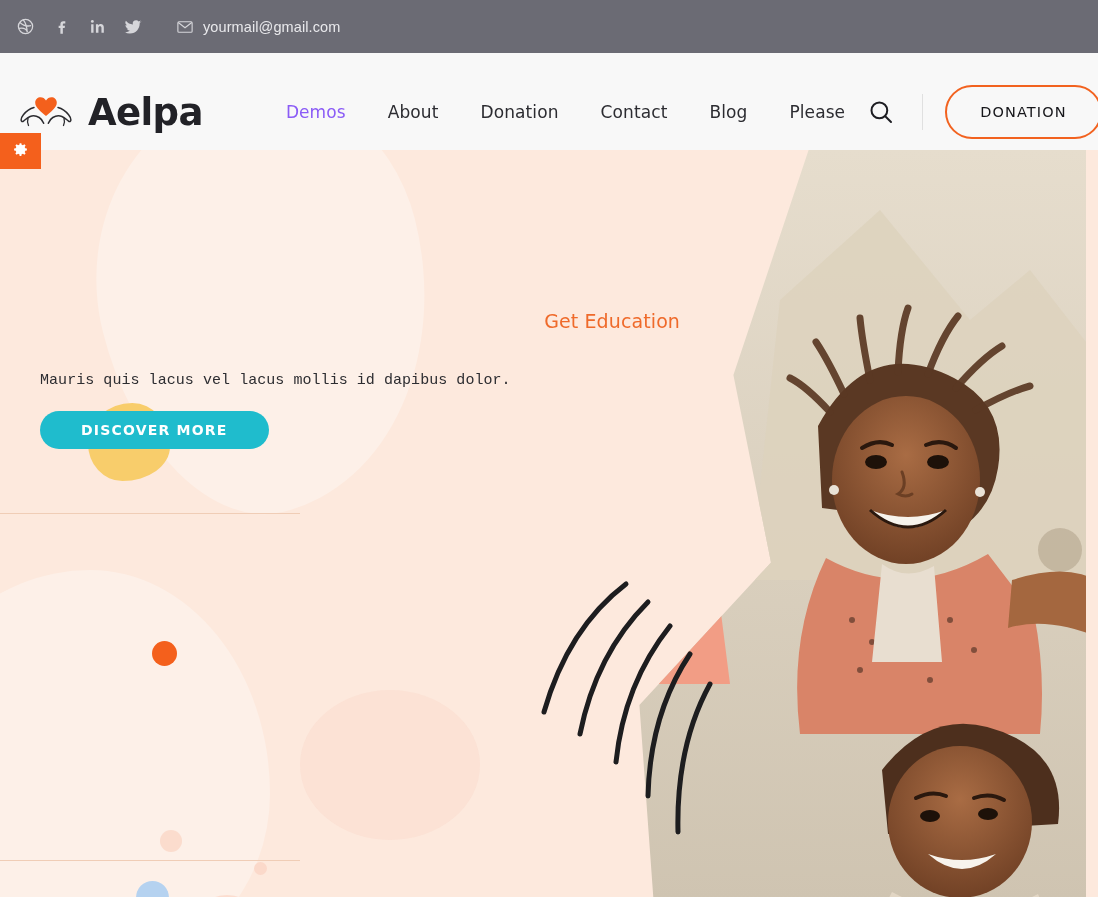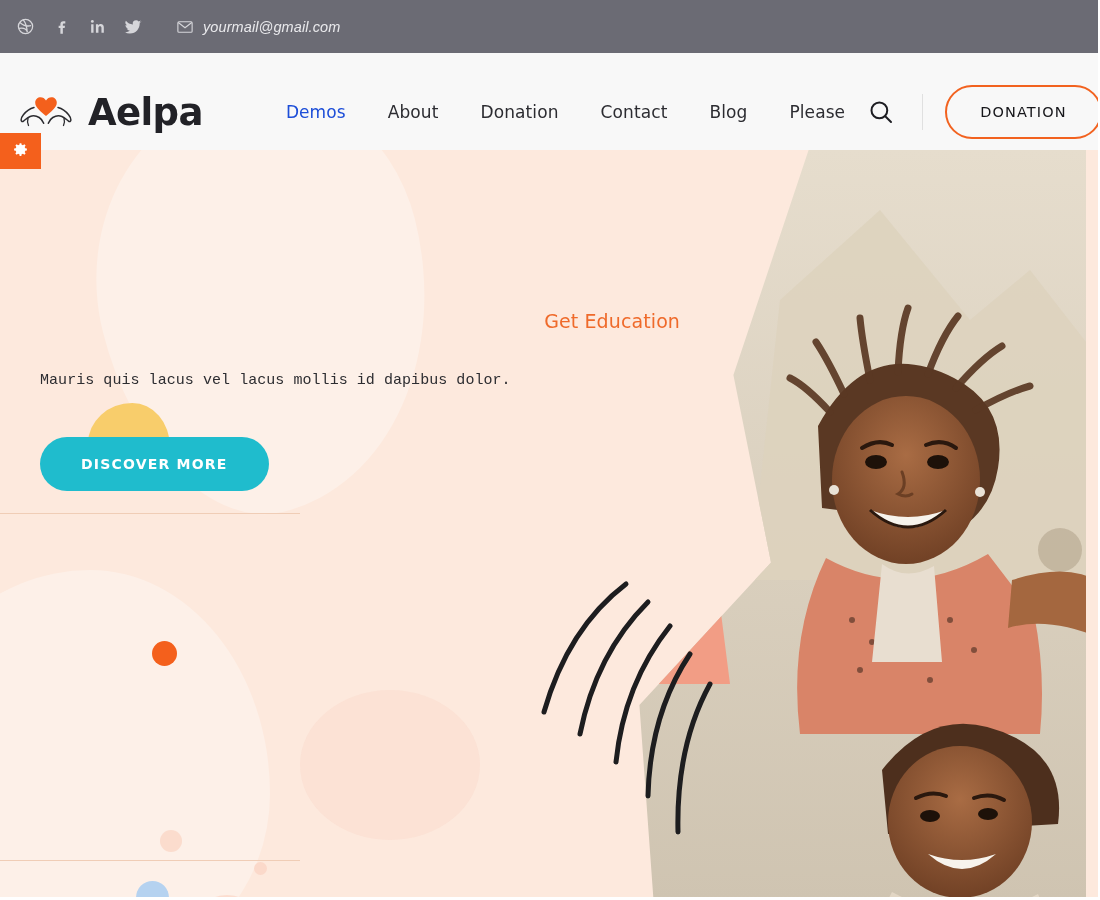--- a/index.html
+++ b/index.html
@@ -8,21 +8,20 @@
     background:#ffffff;
     font-family:"Liberation Sans", sans-serif;
   }
   .page { position:relative; width:1100px; height:900px; background:#ffffff; }
 
   
   .topbar{
     position:absolute; left:0; top:0; width:1100px; height:53px;
     background:#6b6b74; display:flex; align-items:center;
     padding:0 22px 0 14px;
-    font-style:italic;
   }
   .social-group{ display:flex; align-items:center; gap:14px; }
   .social-ic{
     width:22px; height:22px; display:flex; align-items:center; justify-content:center;
     color:#d6d6da; cursor:pointer;
   }
   .social-ic svg{ display:block; }
   .mail-group{
     display:flex; align-items:center; gap:9px; margin-left:32px; cursor:pointer;
   }
@@ -43,21 +42,21 @@
   .brand-mark{ width:64px; height:50px; position:relative; }
   .brand-name{
     font-size:37px; font-weight:700; color:#222227; letter-spacing:-.6px;
     font-family:"DejaVu Sans", sans-serif;
   }
   .nav{ display:flex; align-items:center; gap:0; margin-left:62px; }
   .nav a{
     font-size:17px; color:#2c2c31; text-decoration:none; padding:8px 21px;
     letter-spacing:.1px; font-family:"DejaVu Sans", sans-serif; cursor:pointer;
   }
-  .nav a.active{ color:#1d4ed8; }
+  .nav a.active{ color:#8b5cf6; }
   .head-right{ margin-left:auto; display:flex; align-items:center; }
   .search-btn{ width:30px; height:30px; color:#1d1d22; cursor:pointer; }
   .hd-div{ width:1px; height:36px; background:#e0e0e0; margin:0 22px 0 26px; }
   .donate-btn{
     border:2px solid #f2621f; color:#16161a; background:transparent;
     border-radius:40px; padding:17px 33px; font-size:14.5px; letter-spacing:1.1px;
     font-weight:500; cursor:pointer; font-family:"DejaVu Sans", sans-serif;
   }
 
   
@@ -125,22 +124,22 @@
   }
   .hero-title{
     font-size:63px; line-height:82px; font-weight:700; color:#121214;
     letter-spacing:-1.2px; font-family:"DejaVu Sans", sans-serif;
   }
   .hero-sub{
     margin-top:40px; font-size:15px; color:#2d2d31; letter-spacing:.05px;
     font-family:Liberation Mono, monospace;
   }
   .cta{
-    margin-top:48px; display:inline-block; background:#1fbccd; color:#ffffff;
-    border:none; border-radius:40px; padding:19px 41px; font-size:14px;
+    margin-top:22px; display:inline-block; background:#1fbccd; color:#ffffff;
+    border:none; border-radius:40px; padding:11px 41px; font-size:14px;
     letter-spacing:1.2px; font-weight:600; cursor:pointer;
     font-family:"DejaVu Sans", sans-serif;
   }
 
   
   .hero-photo{
     position:absolute; right:0; top:0; width:470px; height:750px;
     z-index:4; overflow:hidden;
     clip-path: polygon(38% 0%, 100% 0%, 100% 100%, 100% 100%, 5% 100%, 2% 74%, 30% 55%, 22% 30%);
   }

